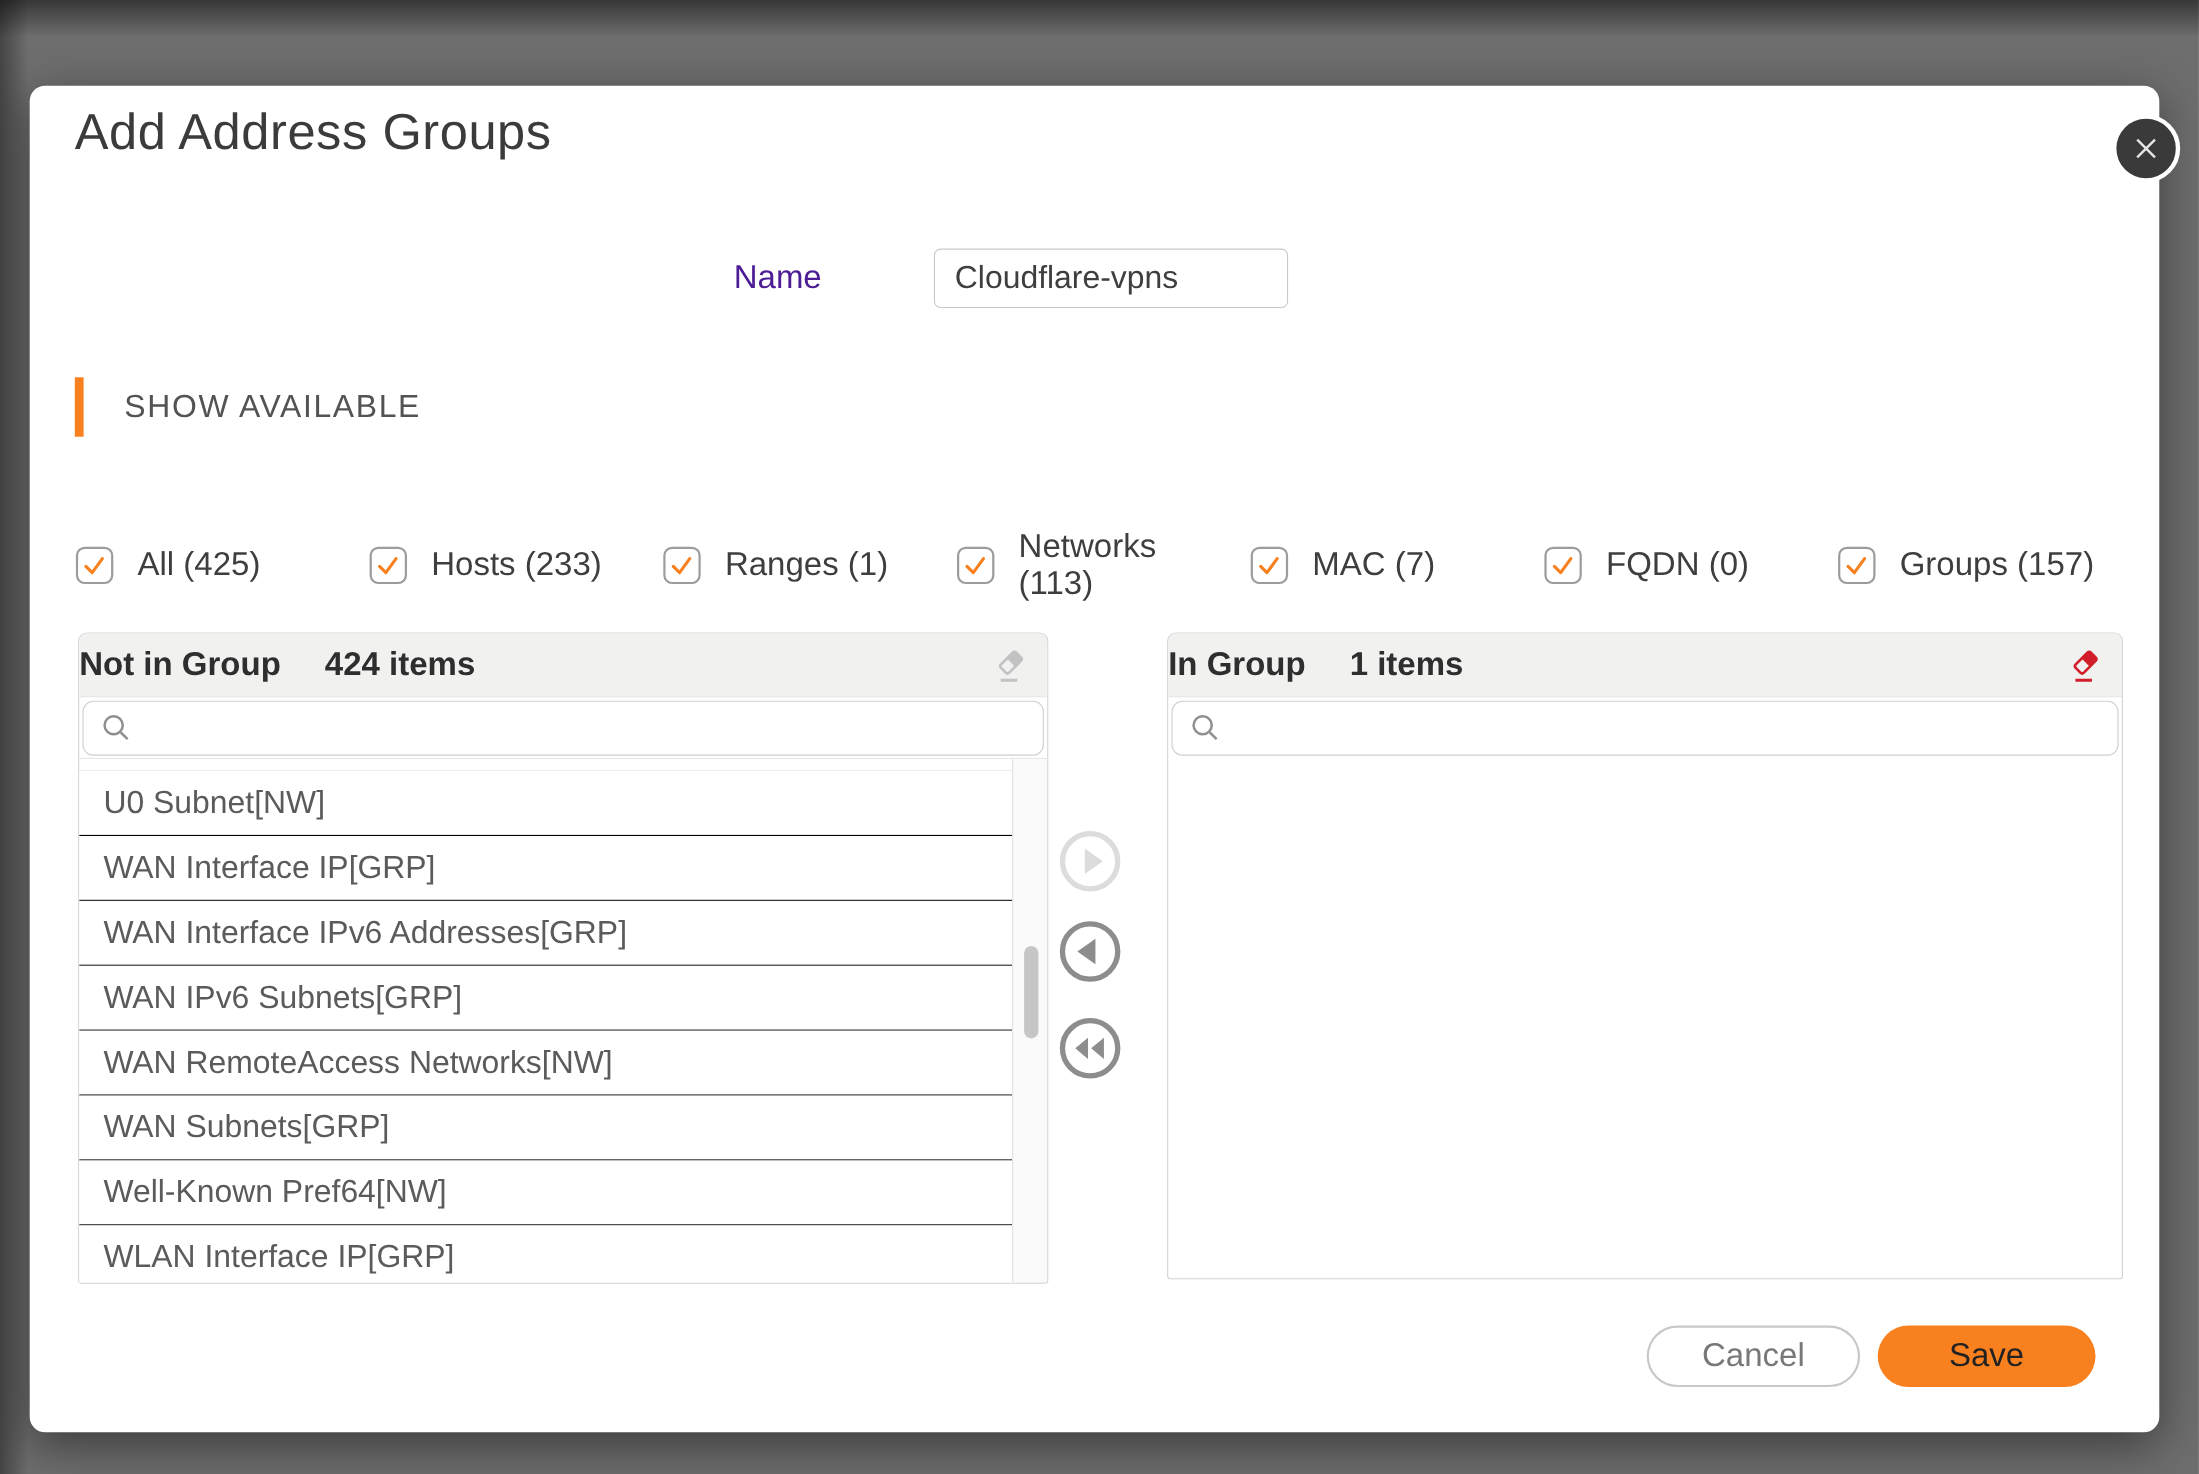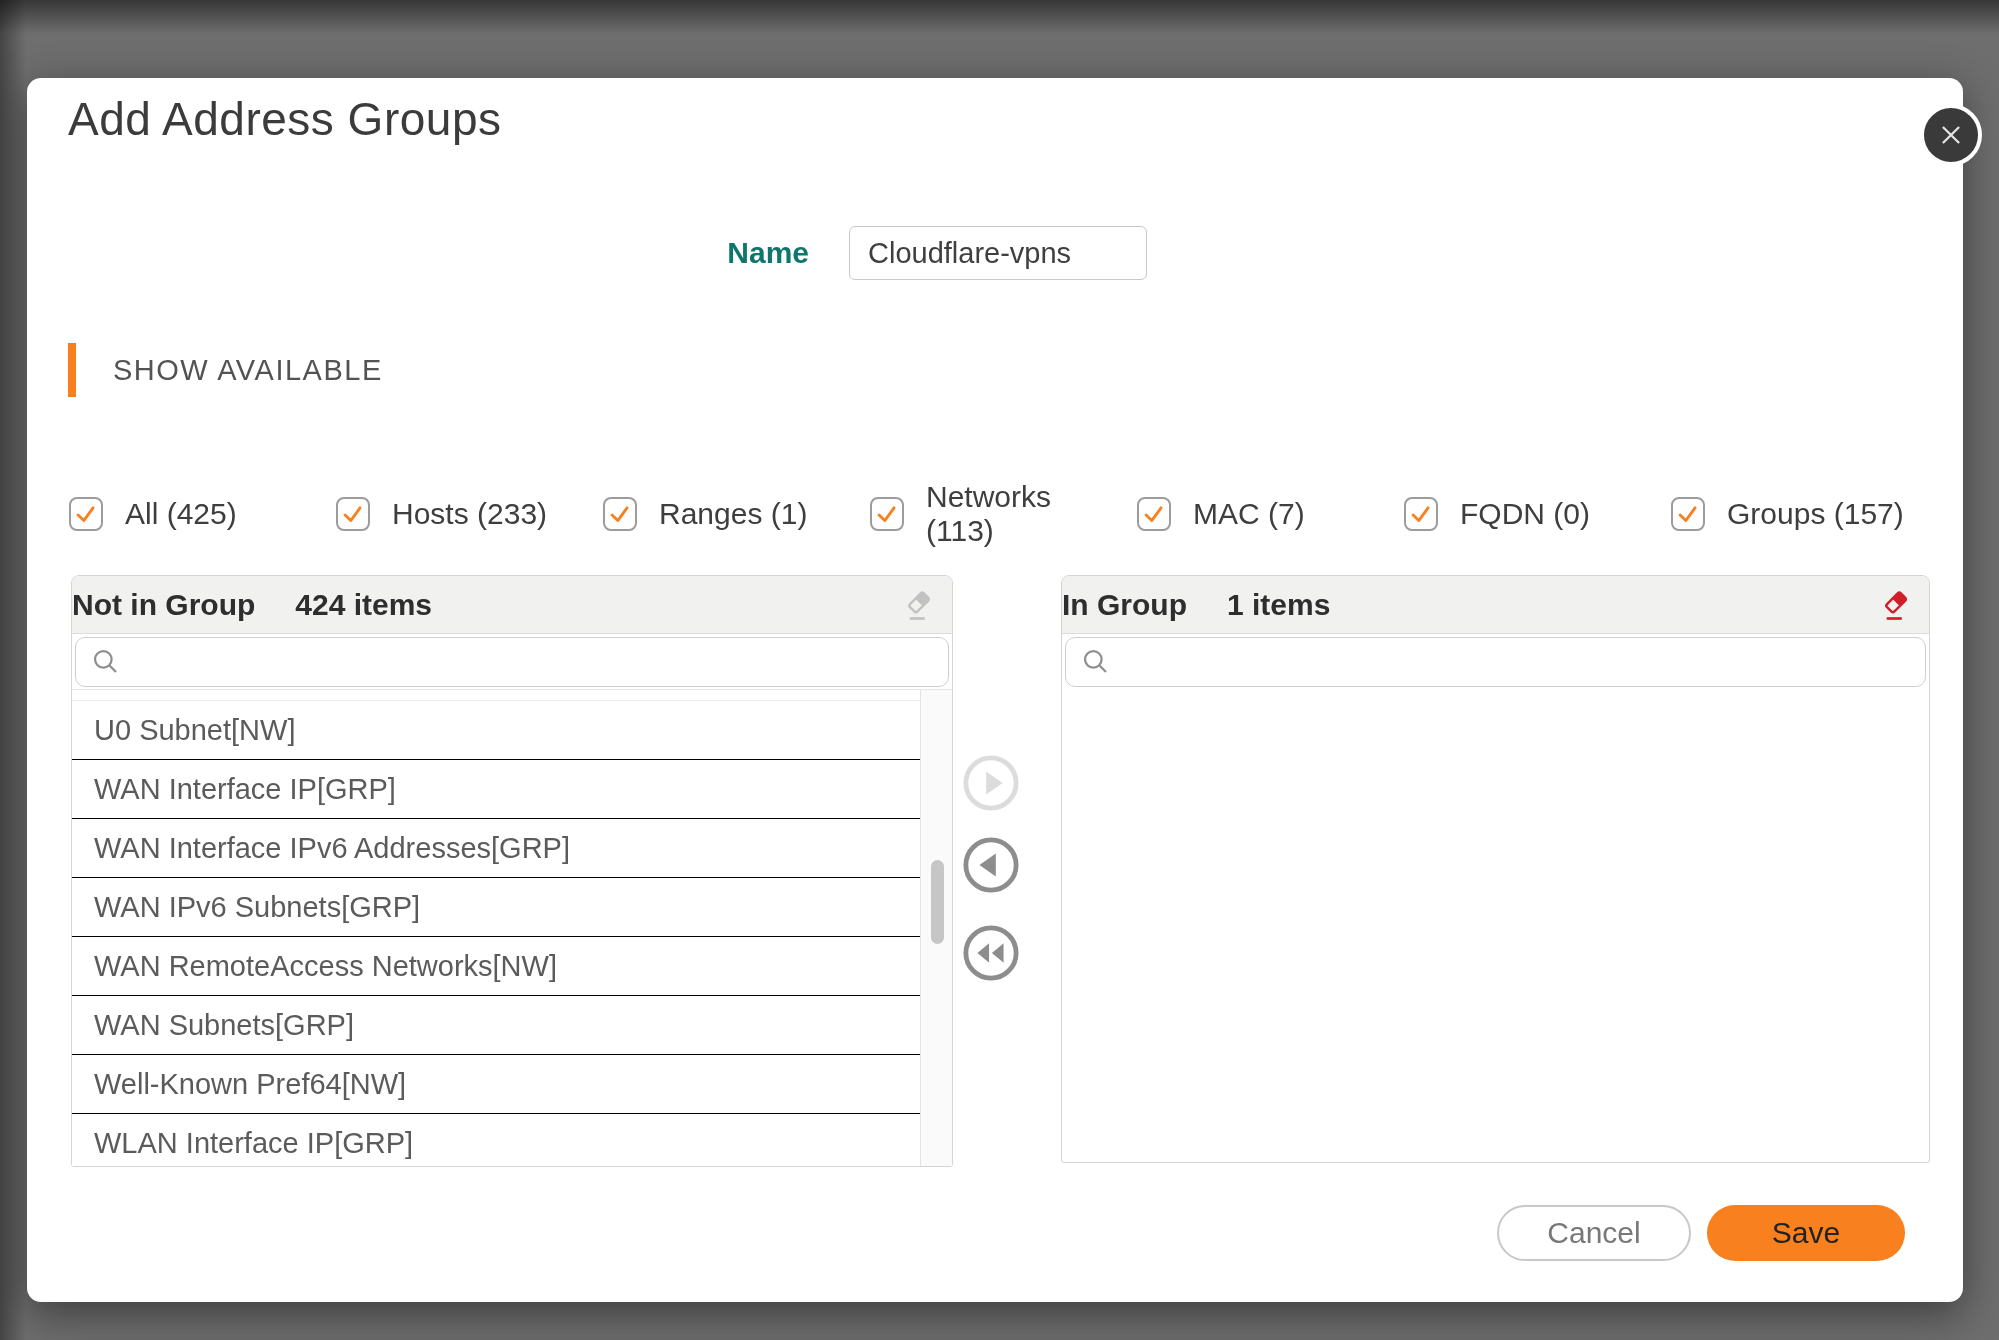--- a/index.html
+++ b/index.html
@@ -27,25 +27,25 @@
   }
 
   .close-btn{
     position:absolute;left:1893px;top:26px;width:62px;height:62px;
     background:#3a3a3a;border:4px solid #ffffff;border-radius:50%;
     padding:0;cursor:pointer;display:flex;align-items:center;justify-content:center;
   }
 
   
   .name-label{
-    position:absolute;left:640px;top:148px;width:142px;text-align:right;
-    font-size:30px;font-weight:700;color:#0f766e;line-height:54px;
+    position:absolute;left:640px;top:148px;width:142px;
+    font-size:30px;font-weight:400;color:#4c1d95;line-height:54px;
   }
   .name-input{
-    position:absolute;left:822px;top:148px;width:298px;height:54px;box-sizing:border-box;
+    position:absolute;left:822px;top:148px;width:322px;height:54px;box-sizing:border-box;
     border:1px solid #c9c9c9;border-radius:6px;padding:0 18px;
     font-family:inherit;font-size:29px;color:#3f3f3f;outline:none;background:#fff;
   }
 
   
   .section{position:absolute;left:41px;top:265px;display:flex;}
   .section-bar{width:8px;height:54px;background:var(--accent,#f8801f);}
   .section-label{
     margin-left:37px;line-height:54px;font-size:29px;color:#535353;letter-spacing:1.5px;
   }

